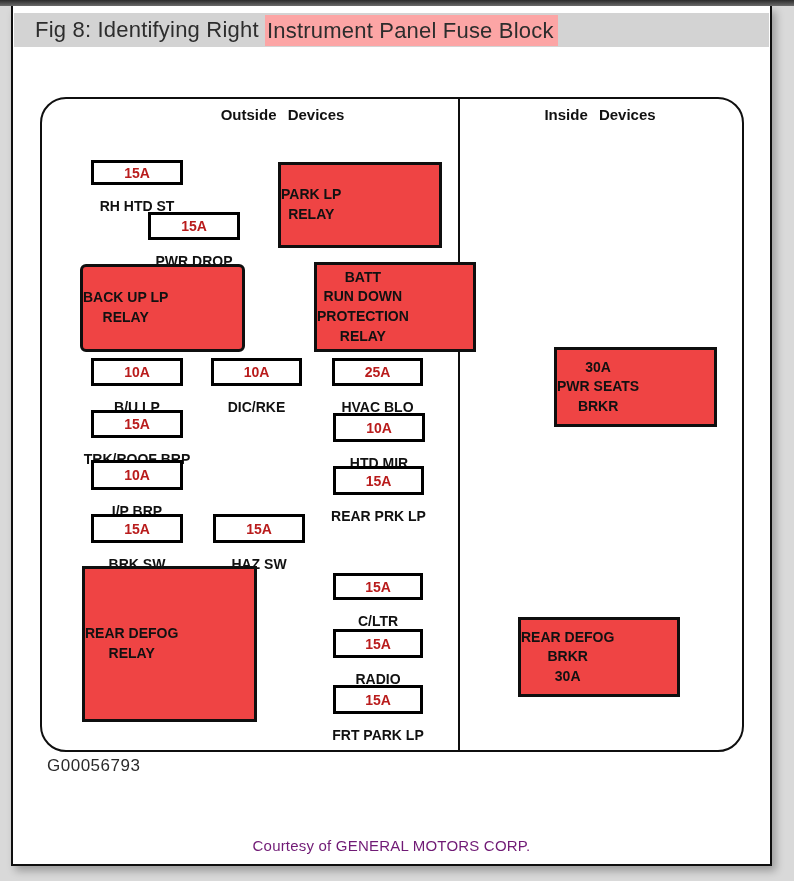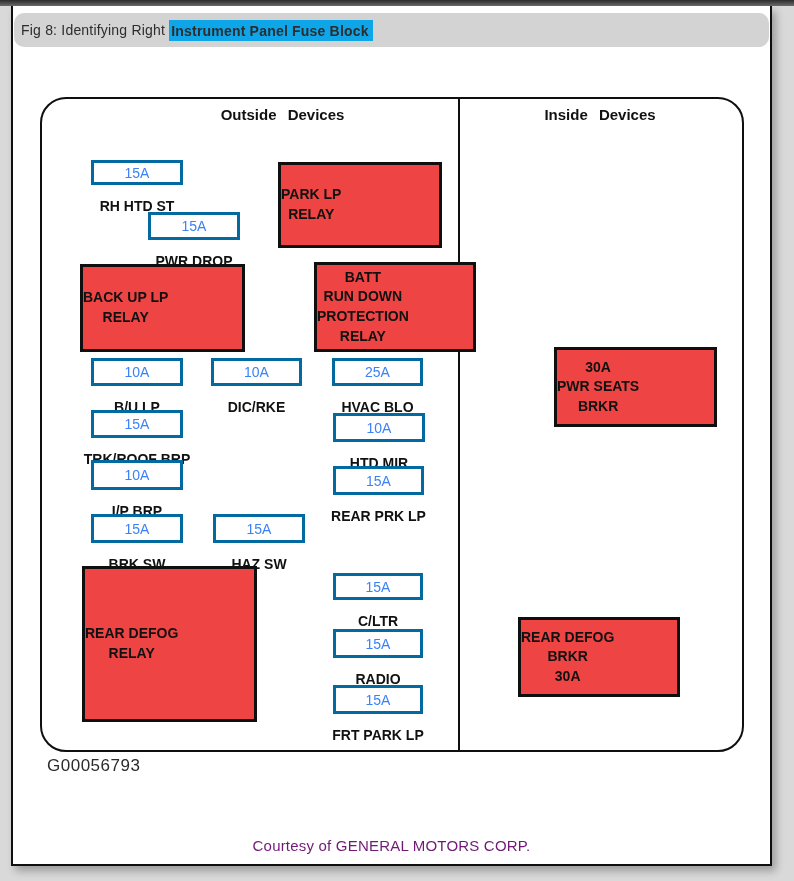--- a/index.html
+++ b/index.html
@@ -17,26 +17,25 @@
   .page{
     position:absolute;left:11px;top:6px;width:757px;height:858px;
     background:#ffffff;
     border:2px solid #0f0f0f;border-top:none;
     box-shadow:4px 5px 8px rgba(0,0,0,0.28);
   }
   .header-bar{
     position:absolute;left:1px;top:7px;right:1px;height:34px;
     background:#d3d3d3;
     display:flex;align-items:center;
-    padding-left:7px;box-sizing:border-box;
-    font-size:14px;color:#2d2d2d;letter-spacing:0.2px;
+    padding-left:21px;box-sizing:border-box;
+    font-size:22px;color:#2d2d2d;letter-spacing:0.2px;
     white-space:pre;
-    border-radius:10px;
-  }
-  .hl{background:#0ea5e9;padding:3px 4px 2px 2px;font-weight:bold;}
+  }
+  .hl{background:#fca5a5;padding:3px 4px 2px 2px;}
   .diagram{
     position:absolute;left:27px;top:91px;width:700px;height:651px;
     border:2px solid #0f0f0f;border-radius:26px;
     background:#ffffff;
   }
   .divider{
     position:absolute;left:416px;top:0;bottom:0;width:2px;
     background:#0f0f0f;
   }
   .section-title{
@@ -44,23 +43,23 @@
     font-size:15px;font-weight:700;color:#111;
     text-align:center;word-spacing:7px;
   }
   .section-title.outside{left:0;width:481px;}
   .section-title.inside{left:418px;width:280px;}
   .fuse{
     position:absolute;display:flex;flex-direction:column;align-items:center;
   }
   .fuse-box{
     box-sizing:border-box;width:100%;
-    border:3px solid #0369a1;background:#fff;
+    border:3px solid #000000;background:#fff;
     display:flex;align-items:center;justify-content:center;
-    font-size:14px;font-weight:400;color:#3b82f6;
+    font-size:14px;font-weight:700;color:#b91c1c;
   }
   .fuse-label{
     margin-top:13px;white-space:nowrap;
     font-size:14px;font-weight:700;color:#111;
   }
   .relay{
     position:absolute;box-sizing:border-box;
     border:3px solid #0f0f0f;background:#ef4444;
     display:flex;align-items:center;justify-content:flex-start;
   }
@@ -89,21 +88,21 @@
   <div class="diagram">
     <div class="divider"></div>
 
     <div class="section-title outside">Outside Devices</div>
     <div class="section-title inside">Inside Devices</div>
 
     <div class="relay" style="left:236px;top:63px;width:164px;height:86px;">
       <span class="relay-text">PARK LP
 RELAY</span>
     </div>
-    <div class="relay" style="left:38px;top:165px;width:165px;height:88px;">
+    <div class="relay" style="left:38px;top:165px;width:165px;height:88px;border-radius:6px;">
       <span class="relay-text">BACK UP LP
 RELAY</span>
     </div>
     <div class="relay" style="left:236px;top:163px;width:162px;height:90px;margin-left:36px;">
       <span class="relay-text">BATT
 RUN DOWN
 PROTECTION
 RELAY</span>
     </div>
     <div class="relay" style="left:40px;top:467px;width:175px;height:156px;">

